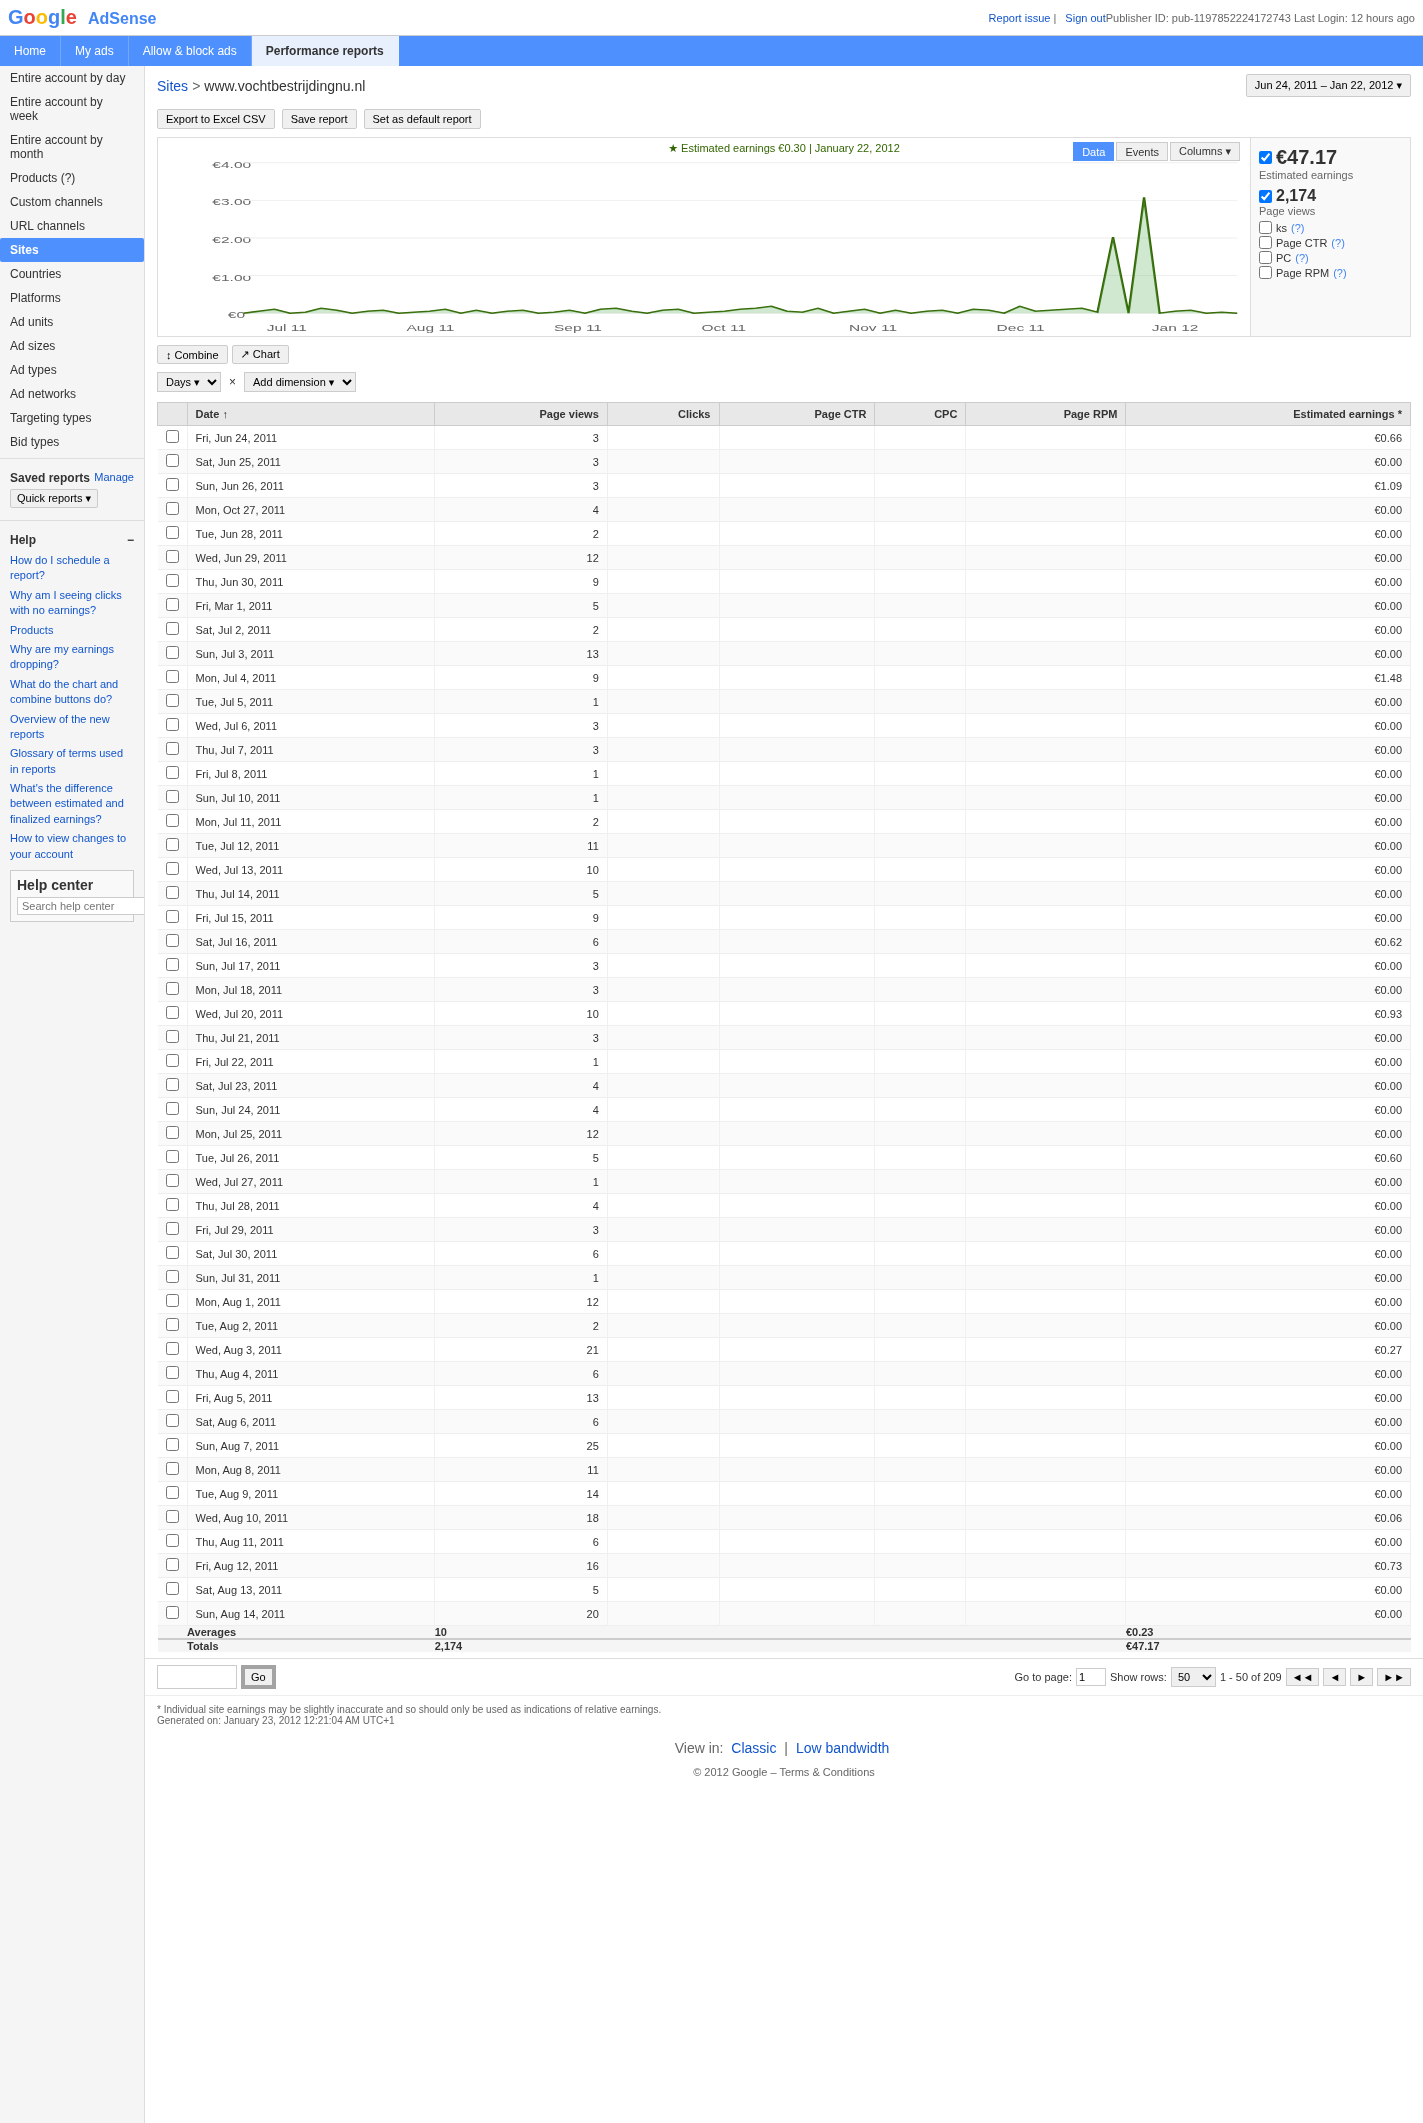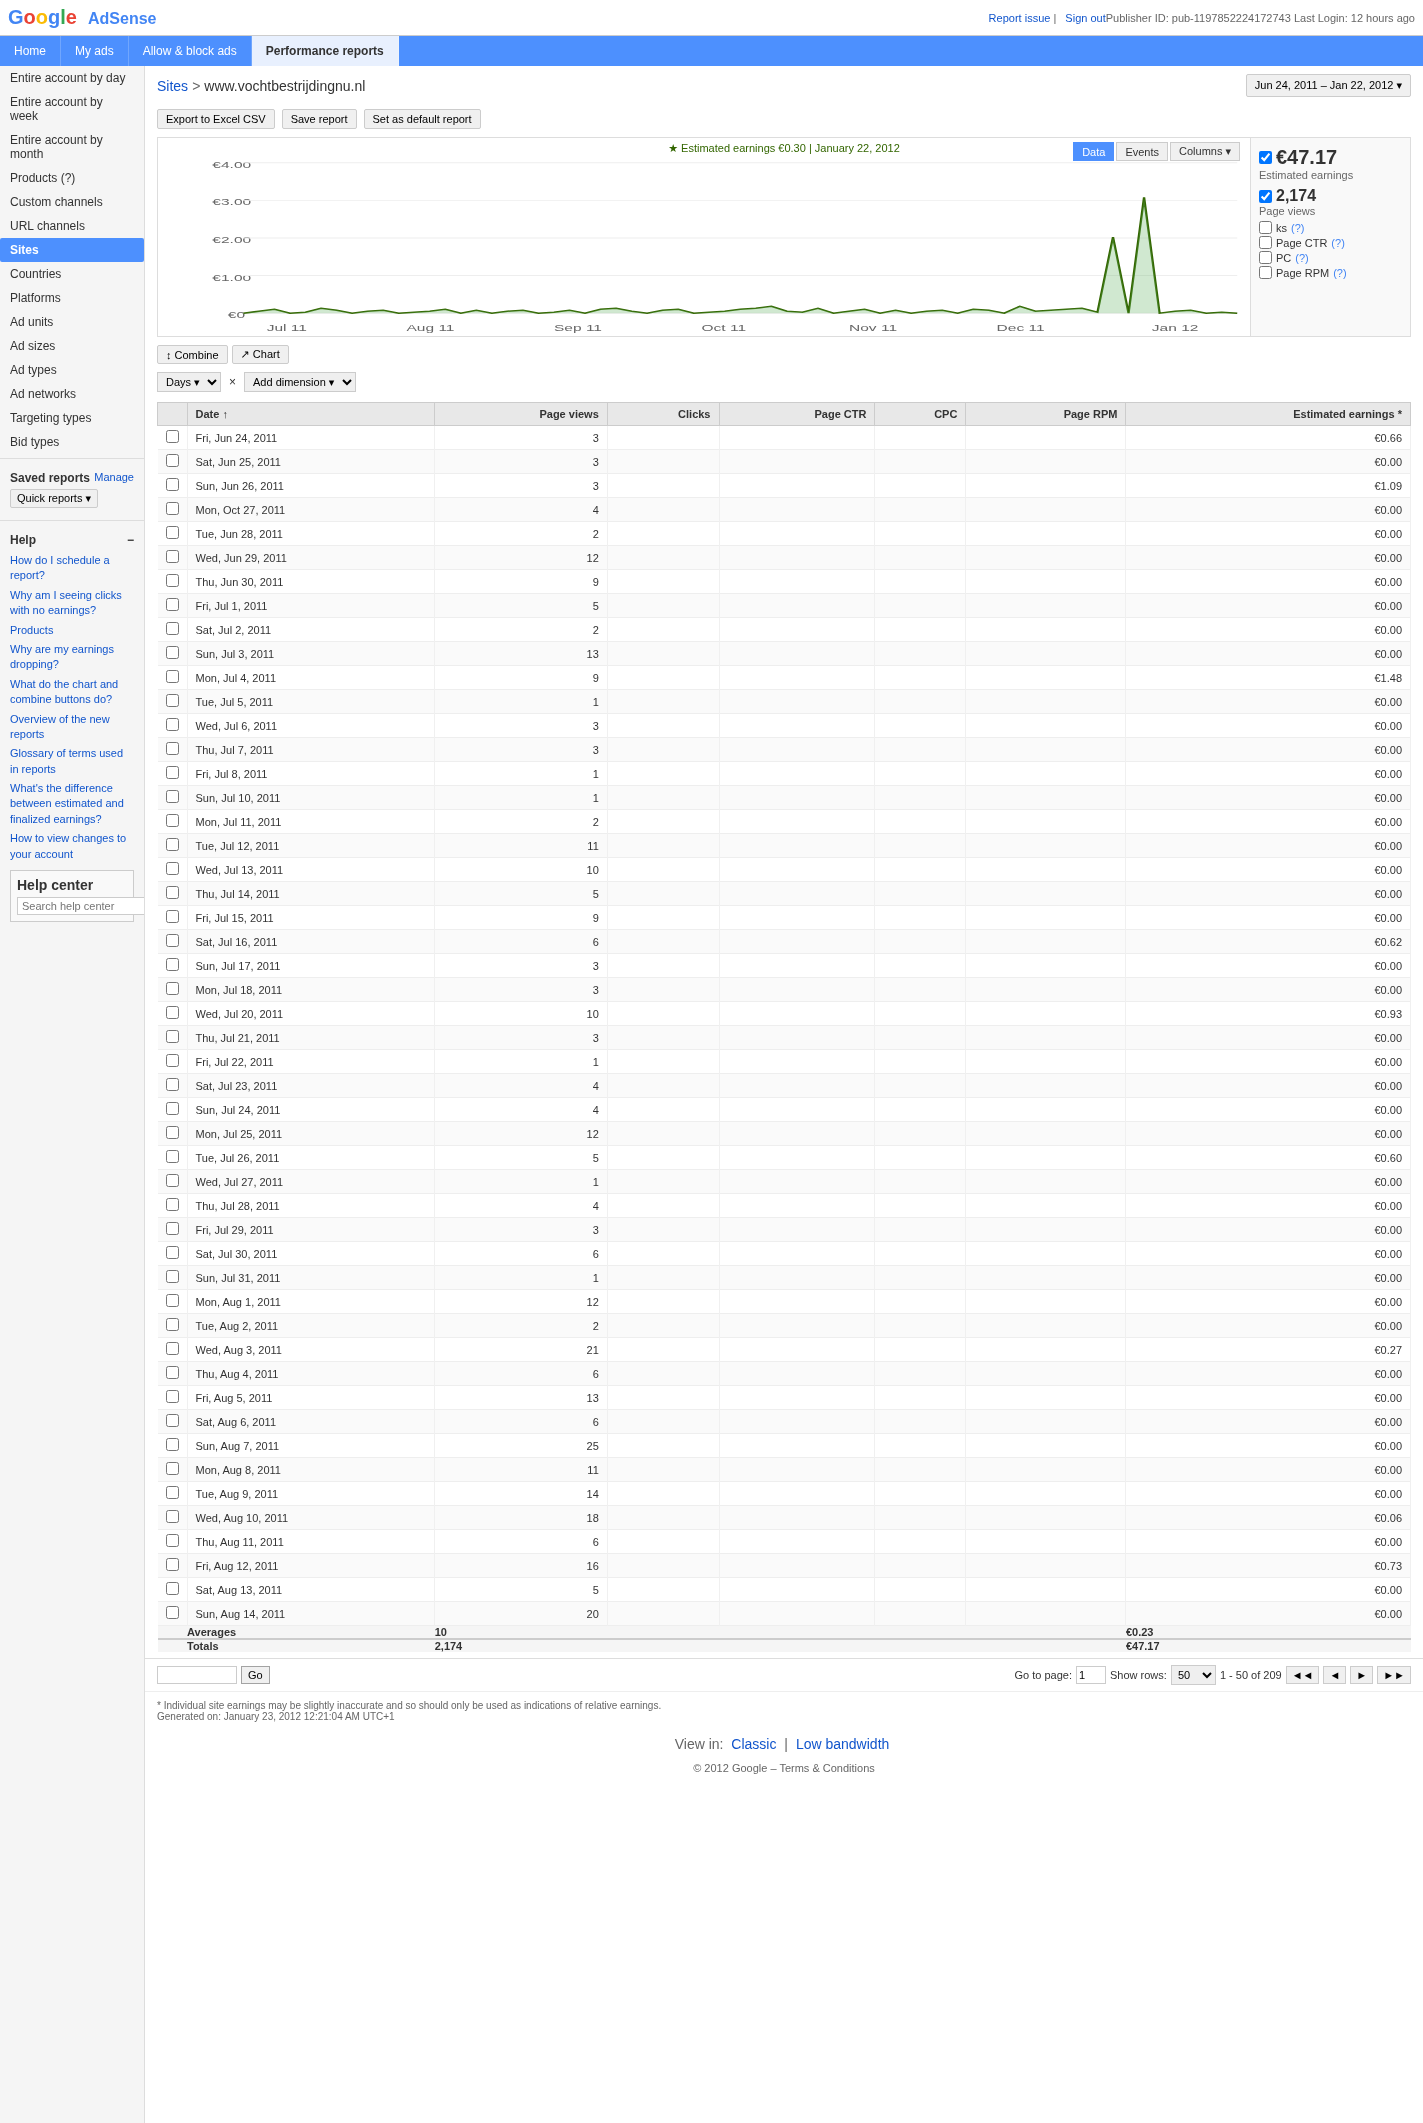--- a/index.html
+++ b/index.html
@@ -88,21 +88,21 @@
     tbody td:first-child { text-align: center; width: 20px; }
     tbody td:nth-child(2) { text-align: left; }
     .totals-row td { font-weight: bold; background: #f5f5f5; border-top: 2px solid #ccc; }
     .averages-row td { font-weight: bold; background: #f5f5f5; }
     input[type="checkbox"] { margin: 0; }
 
     
     .pagination-bar { display: flex; justify-content: space-between; align-items: center; padding: 6px 12px; border-top: 1px solid #ddd; font-size: 11px; }
     .pagination-left { display: flex; gap: 4px; }
     .pagination-left input { border: 1px solid #ccc; padding: 2px 4px; width: 60px; font-size: 11px; }
-    .pagination-left button { background: #f0f0f0; border: 1px solid #a3a3a3; padding: 2px 6px; cursor: pointer; font-size: 11px; }
+    .pagination-left button { background: #f0f0f0; border: 4px solid #a3a3a3; padding: 2px 6px; cursor: pointer; font-size: 11px; }
     .pagination-right { display: flex; align-items: center; gap: 4px; }
     .pagination-right select { border: 1px solid #ccc; padding: 2px; font-size: 11px; }
     .pag-btn { background: #f0f0f0; border: 1px solid #ccc; padding: 2px 5px; cursor: pointer; font-size: 11px; }
 
     
     .footer-note { padding: 8px 12px; font-size: 10px; color: #666; border-top: 1px solid #eee; }
     .footer-links { text-align: center; font-size: 14px; padding: 6px; color: #666; }
     .footer-links a { color: #1155cc; text-decoration: none; margin: 0 4px; }
     .footer-copy { text-align: center; font-size: 11px; color: #666; padding: 4px; }
 
@@ -371,21 +371,21 @@
     <td>Thu, Jun 30, 2011</td>
     <td>9</td>
     <td></td>
     <td></td>
     <td></td>
     <td></td>
     <td>€0.00</td>
   </tr>
             <tr style="background: rgb(250, 250, 250);">
     <td><input type="checkbox" style=""></td>
-    <td>Fri, Jul 1, 2011</td>
+    <td>Fri, Mar 1, 2011</td>
     <td>5</td>
     <td></td>
     <td></td>
     <td></td>
     <td></td>
     <td>€0.00</td>
   </tr>
             <tr style="background: rgb(255, 255, 255);">
     <td><input type="checkbox" style=""></td>
     <td>Sat, Jul 2, 2011</td>

